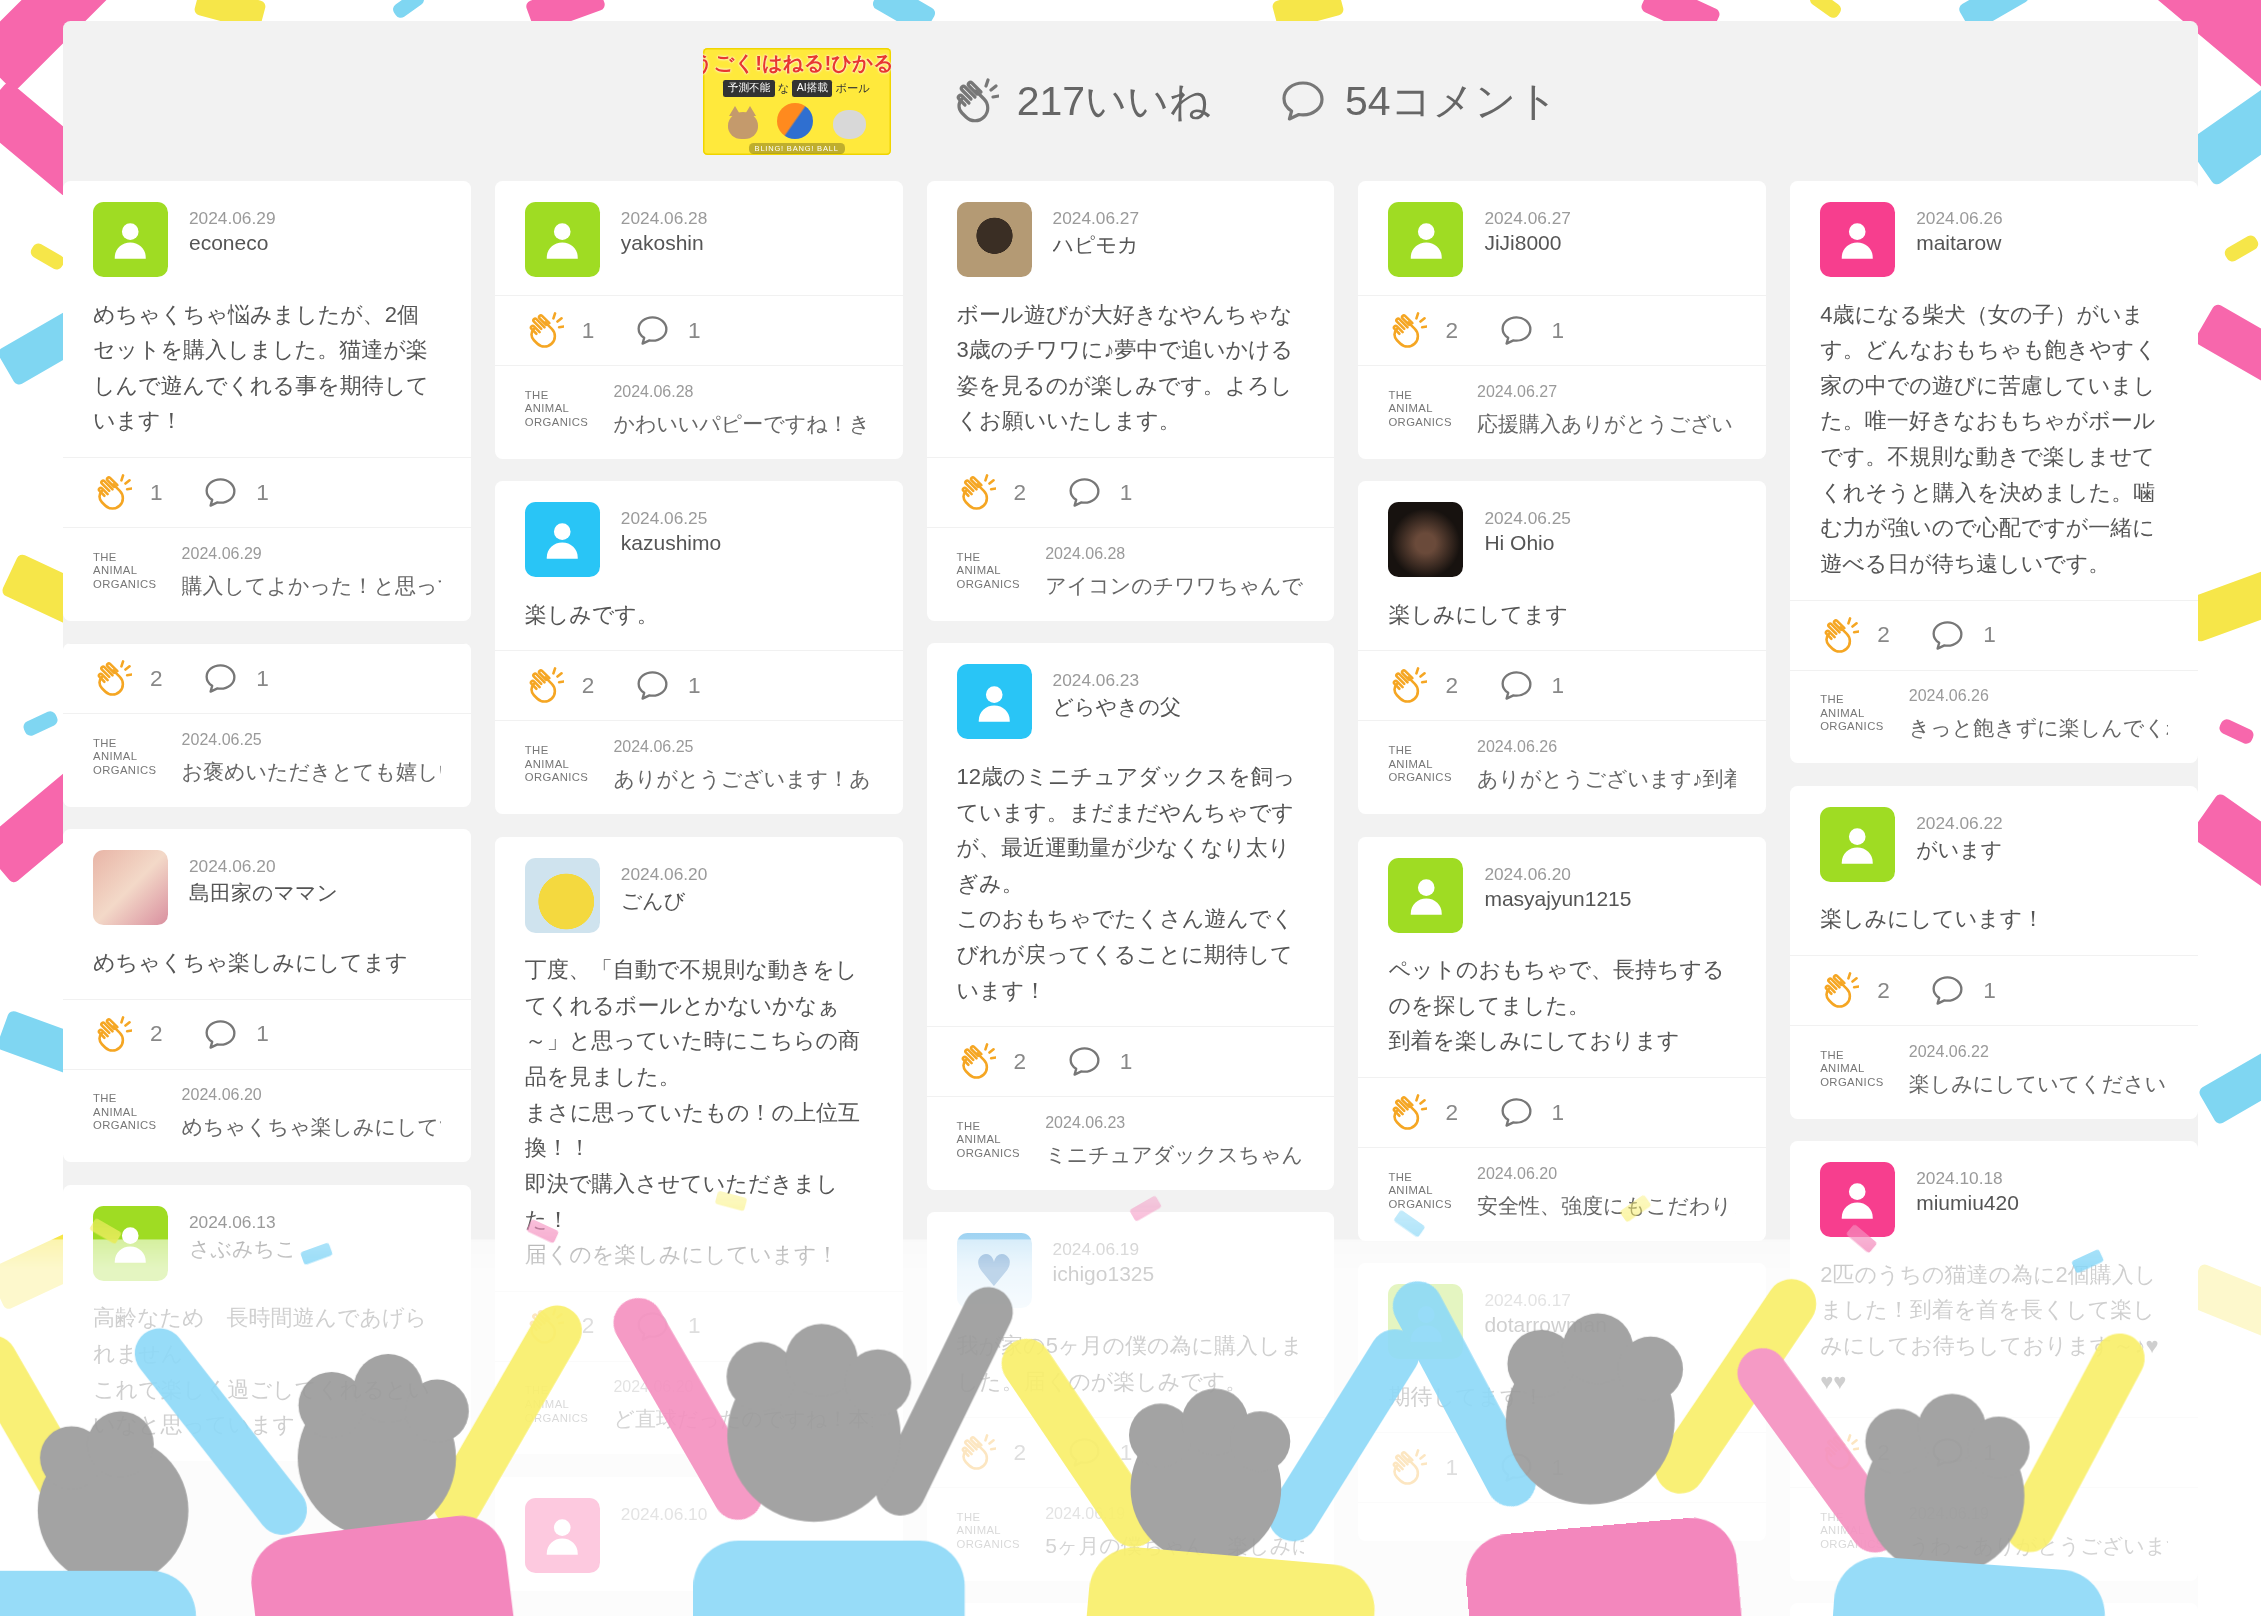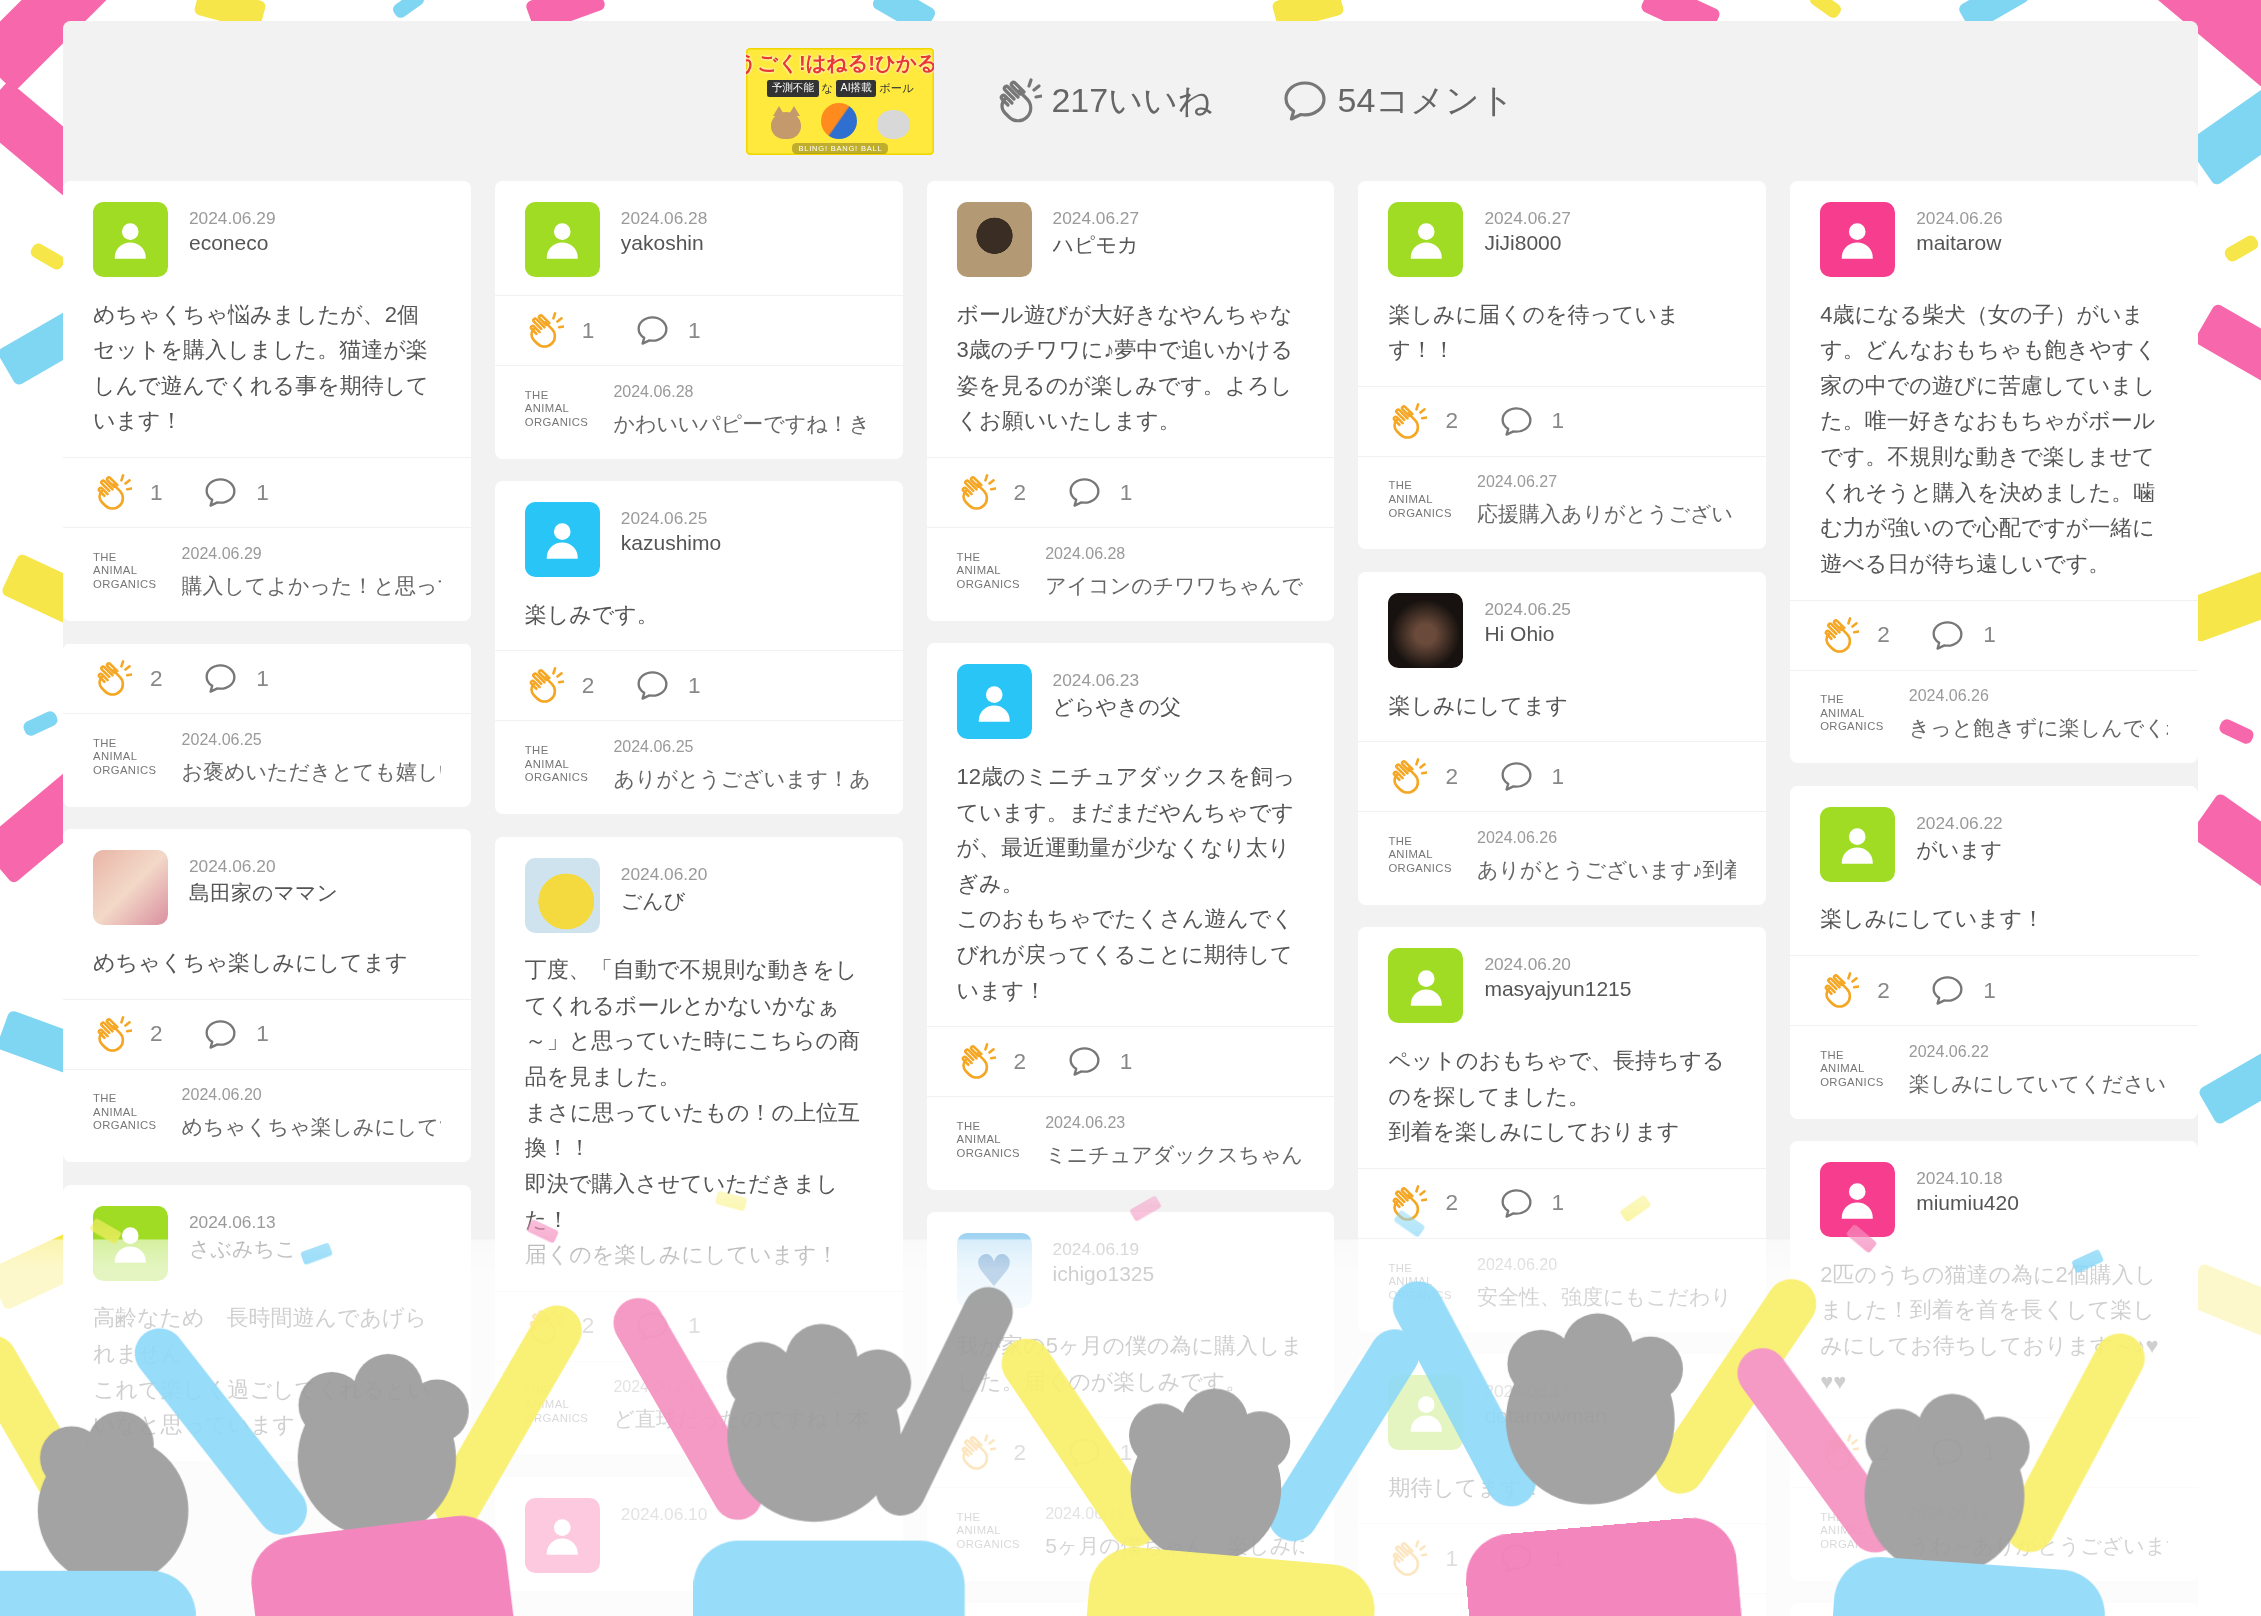--- a/index.html
+++ b/index.html
@@ -28,21 +28,21 @@
   .thumb .t2{font-size:11.3px;color:#333;margin-top:3px;display:flex;align-items:center;gap:3px;white-space:nowrap;}
   .thumb .t2 .badge{background:#333;color:#fff;padding:1.5px 4.5px;border-radius:2.3px;font-size:10.6px;}
   .thumb .t3{display:flex;align-items:flex-end;gap:19.6px;margin-top:6px;}
   .cat-face{width:30px;height:27px;background:#c49a6c;border-radius:50% 50% 45% 45%;position:relative;}
   .cat-face:before,.cat-face:after{content:"";position:absolute;top:-6px;width:0;height:0;border-left:6.8px solid transparent;border-right:6.8px solid transparent;border-bottom:10.6px solid #c49a6c;}
   .cat-face:before{left:1.5px;} .cat-face:after{right:1.5px;}
   .ball{width:36px;height:36px;border-radius:50%;background:linear-gradient(125deg,#ff8a1e 48%,#2f6fd0 52%);}
   .dog-face{width:33px;height:29px;background:#d8d8d8;border-radius:48%;}
   .thumb .t4{font-size:7.5px;color:#fff;background:rgba(0,0,0,.25);padding:0.8px 6px;border-radius:4.5px;margin-top:4.5px;letter-spacing:0.8px;}
   .hcounts{display:flex;align-items:center;gap:68px;}
-  .hcount{display:flex;align-items:center;gap:9px;font-size:34px;color:#666;}
+  .hcount{display:flex;align-items:center;gap:18px;font-size:41px;color:#666;}
   .hicon{width:48px;height:48px;flex:none;}
   
   .cols{
     position:absolute;left:63px;top:181px;width:2135px;
     display:flex;gap:24px;z-index:1;
   }
   .col{flex:1 1 0;display:flex;flex-direction:column;gap:22.6px;min-width:0;}
   .card{background:#fff;border-radius:7.5px;overflow:hidden;}
   .card-top{padding:21px 30px 18px;}
   .chead{display:flex;gap:21px;align-items:flex-start;}
@@ -517,21 +517,20 @@
         <div class="avatar" style="background: rgb(159, 220, 35);">
           <svg viewBox="0 0 62 62" width="47" height="47">
                 <use href="#sym-person"></use>
               </svg>
         </div>
         <div class="cmeta">
           <div class="date">2024.06.27</div>
           <div class="name">JiJi8000</div>
         </div>
       </div>
-      <div class="ctext">楽しみに届くのを待っています！！</div>
     </div>
     <div class="cbar">
       <svg class="icon-s" stroke="#f5a623" viewBox="0 0 52 52" width="39" height="39">
             <use href="#sym-clap"></use>
           </svg>
       <span class="num likes">2</span>
       <svg class="icon-b" stroke="#777" viewBox="0 0 46 46" width="35" height="35">
             <use href="#sym-bubble"></use>
           </svg>
       <span class="num comments">1</span>

